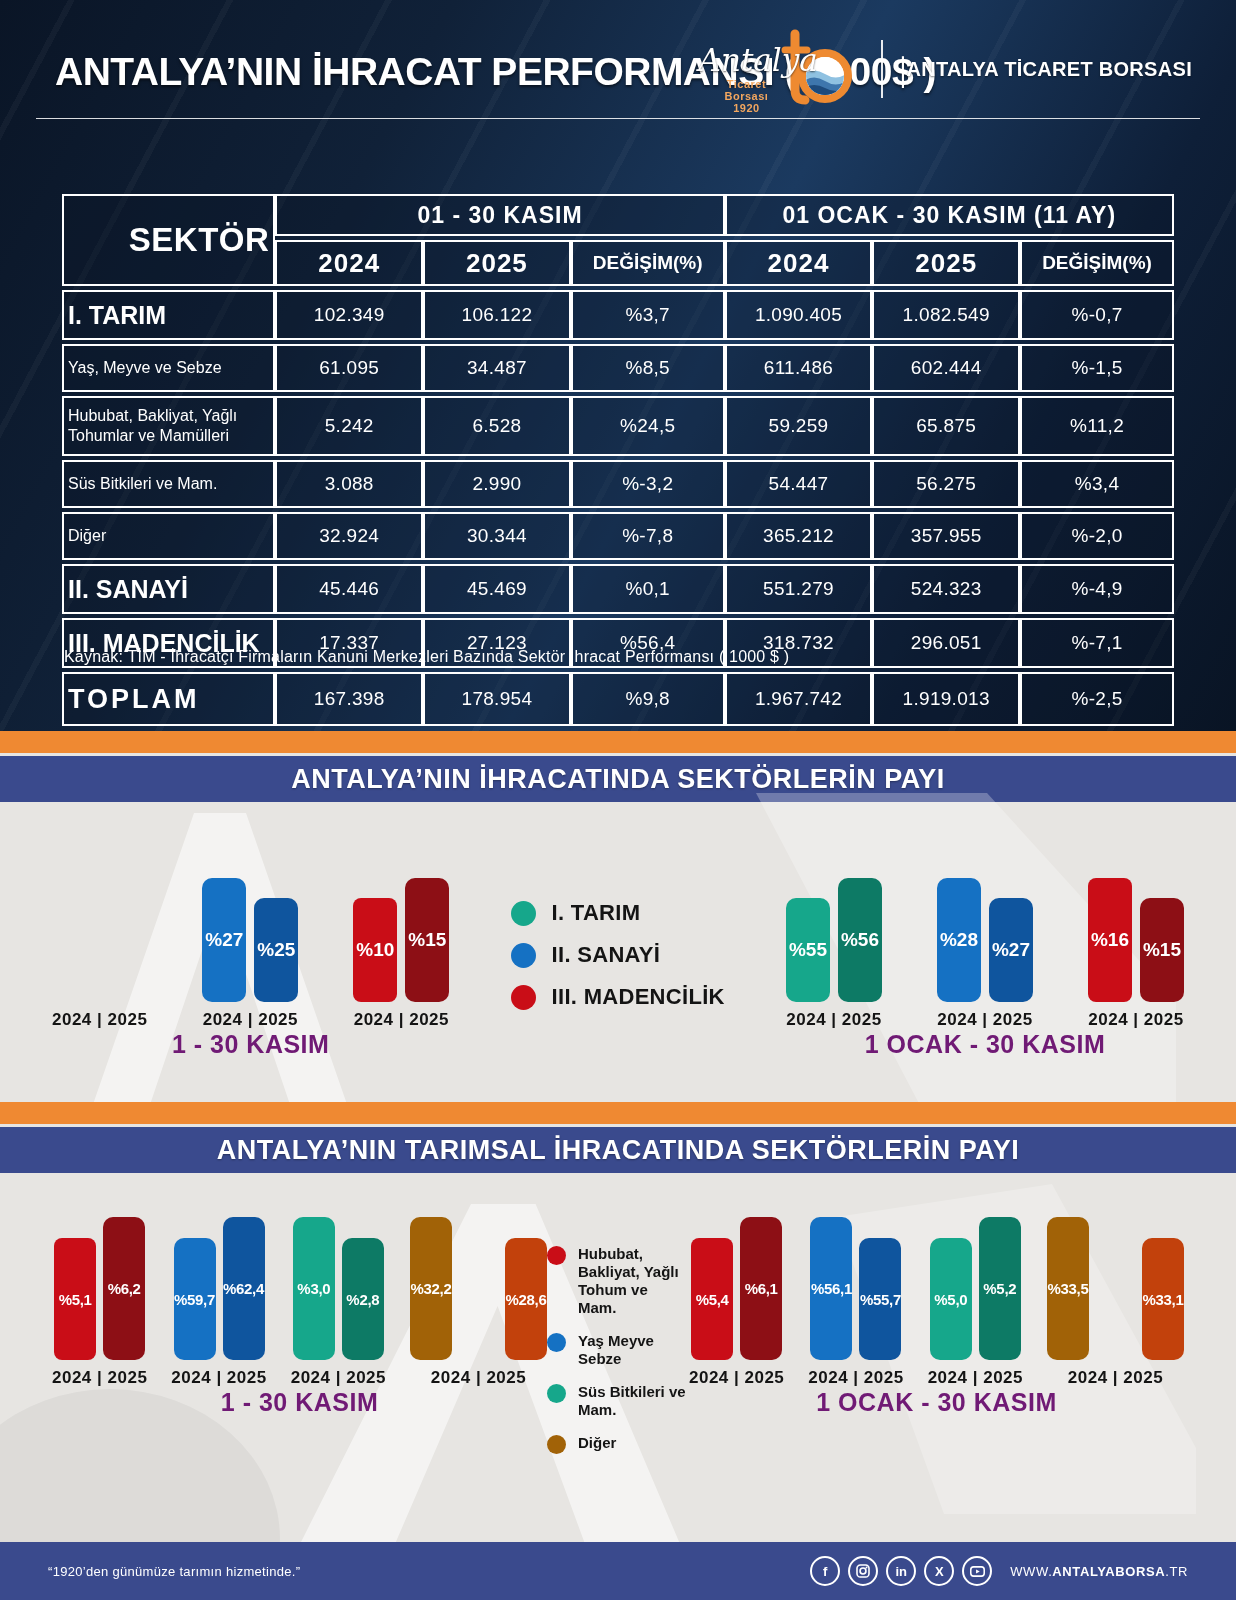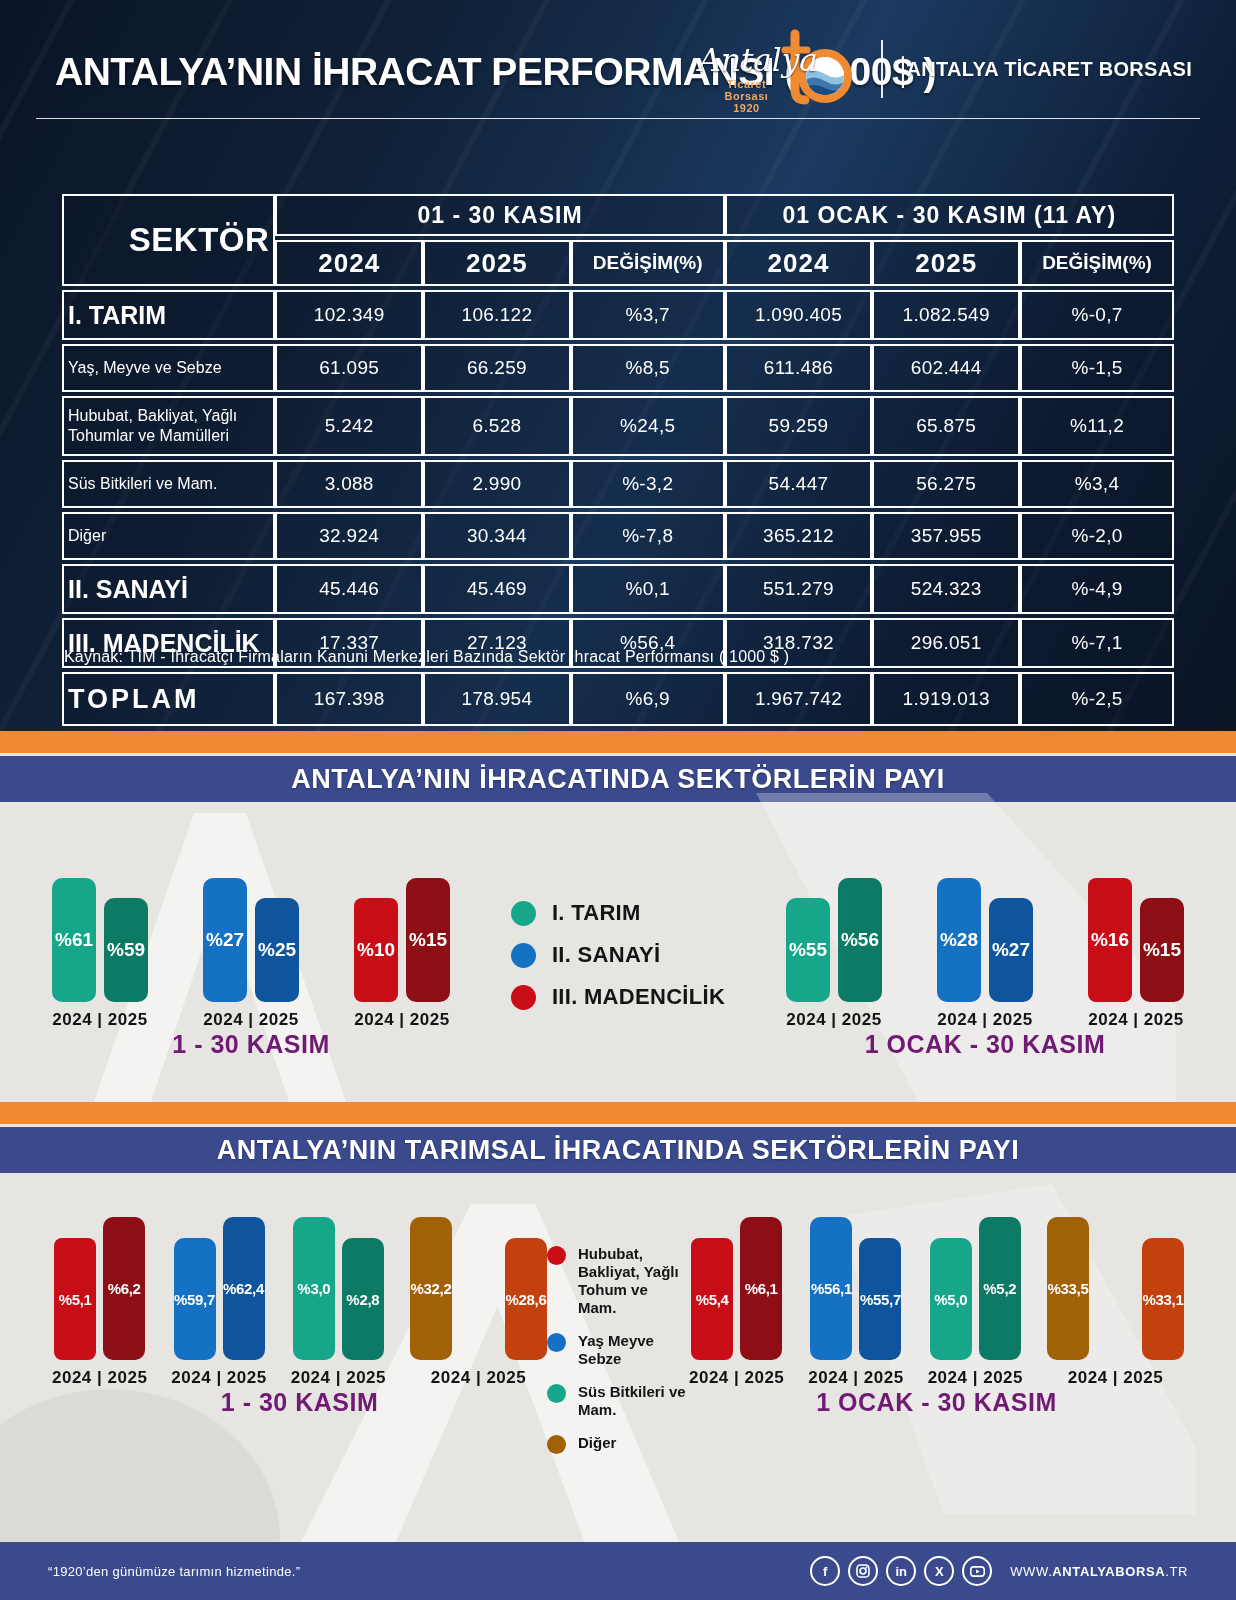--- a/index.html
+++ b/index.html
@@ -169,21 +169,21 @@
           <td class="val">102.349</td>
           <td class="val">106.122</td>
           <td class="val">%3,7</td>
           <td class="val">1.090.405</td>
           <td class="val">1.082.549</td>
           <td class="val">%-0,7</td>
         </tr>
         <tr class="r-sub">
           <td class="lbl">Yaş, Meyve ve Sebze</td>
           <td class="val">61.095</td>
-          <td class="val">66.259</td>
+          <td class="val">34.487</td>
           <td class="val">%8,5</td>
           <td class="val">611.486</td>
           <td class="val">602.444</td>
           <td class="val">%-1,5</td>
         </tr>
         <tr class="r-sub r-sub2">
           <td class="lbl">Hububat, Bakliyat, Yağlı Tohumlar ve Mamülleri</td>
           <td class="val">5.242</td>
           <td class="val">6.528</td>
           <td class="val">%24,5</td>
@@ -224,21 +224,21 @@
           <td class="val">27.123</td>
           <td class="val">%56,4</td>
           <td class="val">318.732</td>
           <td class="val">296.051</td>
           <td class="val">%-7,1</td>
         </tr>
         <tr class="r-total">
           <td class="lbl">TOPLAM</td>
           <td class="val">167.398</td>
           <td class="val">178.954</td>
-          <td class="val">%6,9</td>
+          <td class="val">%9,8</td>
           <td class="val">1.967.742</td>
           <td class="val">1.919.013</td>
           <td class="val">%-2,5</td>
         </tr>
       </tbody>
         </table>
     </div>
     <div class="source-line">Kaynak: TİM - İhracatçı Firmaların Kanuni Merkezleri Bazında Sektör İhracat Performansı ( 1000 $ )</div>
   </div>
 
@@ -247,28 +247,20 @@
     <div class="blue-band">
       <div class="band-title">ANTALYA’NIN İHRACATINDA SEKTÖRLERİN PAYI</div>
     </div>
     <div class="wm wm-a"></div>
     <div class="wm wm-b"></div>
 
     <div class="chart-area ca1">
       <div class="half">
         <div class="pairs p1">
           <div class="pair">
-            <div class="bars bars1">
-              <div class="bar bw1 t1 teal-l">
-                  <span>%61</span>
-                </div>
-              <div class="bar bw1 s1 teal-d">
-                  <span>%59</span>
-                </div>
-            </div>
             <div class="years">2024 | 2025</div>
           </div>
           <div class="pair">
             <div class="bars bars1">
               <div class="bar bw1 t1 blue-l">
                   <span>%27</span>
                 </div>
               <div class="bar bw1 s1 blue-d">
                   <span>%25</span>
                 </div>

